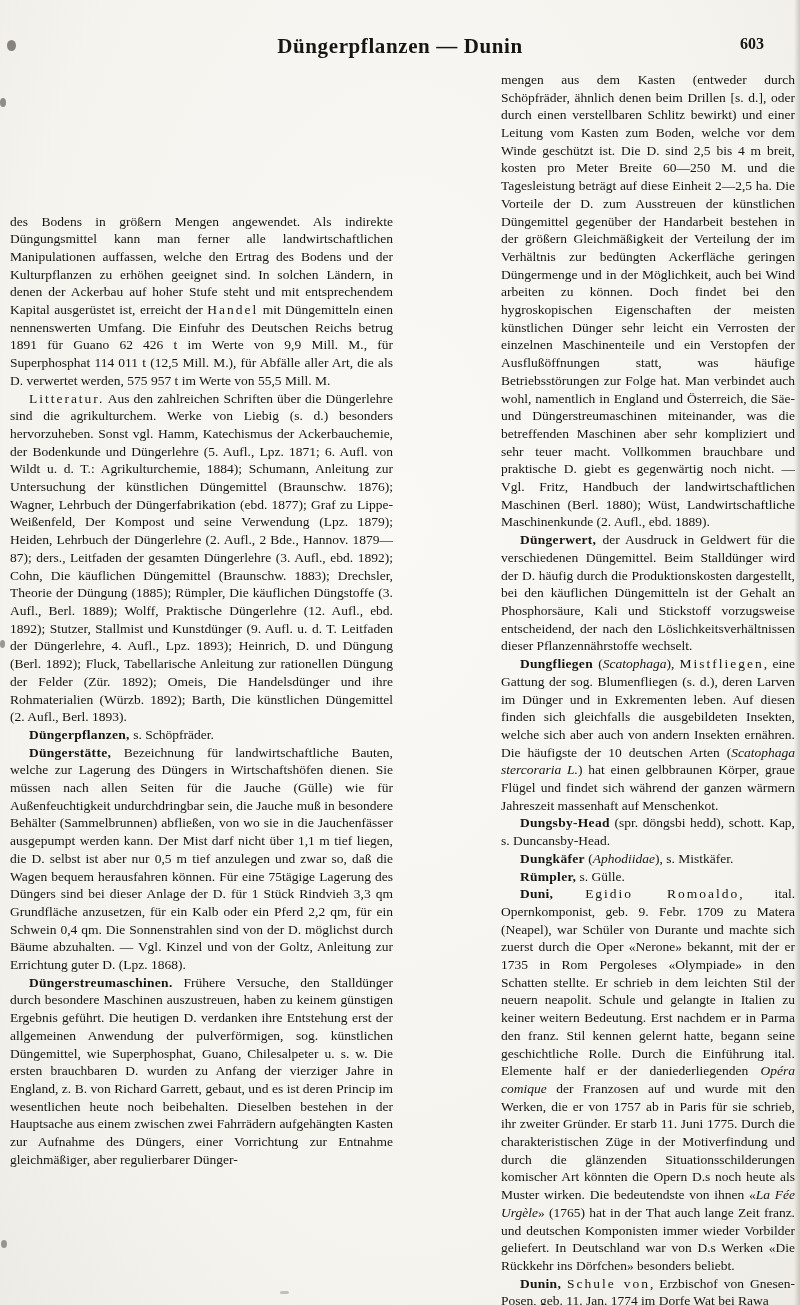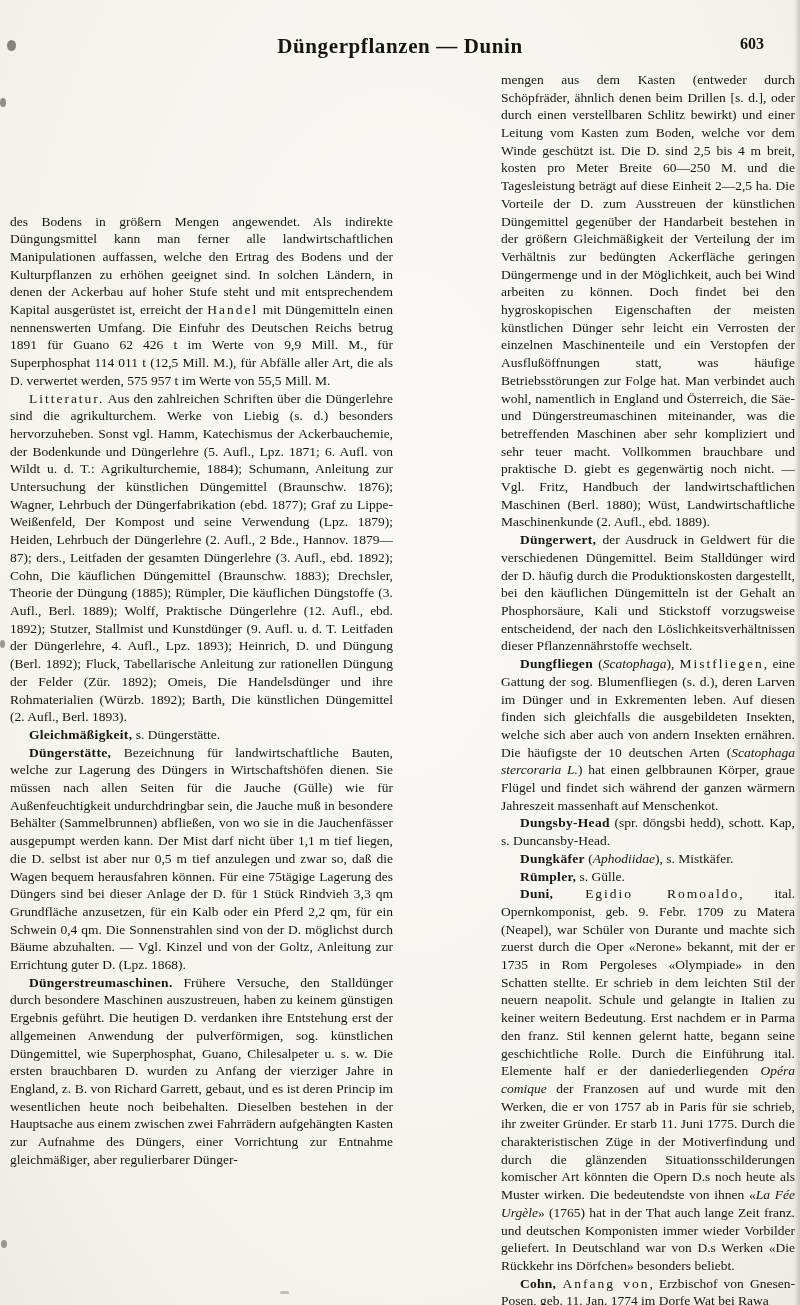--- a/index.html
+++ b/index.html
@@ -45,34 +45,34 @@
 <div class="page">
   <div class="header">
     <div class="running-title">Düngerpflanzen — Dunin</div>
     <div class="page-number">603</div>
   </div>
 
   <div class="columns">
     <div class="column">
         <p class="para noindent"><span>des Bodens in größern Mengen angewendet. Als indirekte Düngungsmittel kann man ferner alle landwirtschaftlichen Manipulationen auffassen, welche den Ertrag des Bodens und der Kulturpflanzen zu erhöhen geeignet sind. In solchen Ländern, in denen der Ackerbau auf hoher Stufe steht und mit entsprechendem Kapital ausgerüstet ist, erreicht der </span><span class="spaced">Handel</span><span> mit Düngemitteln einen nennenswerten Umfang. Die Einfuhr des Deutschen Reichs betrug 1891 für Guano 62 426 t im Werte von 9,9 Mill. M., für Superphosphat 114 011 t (12,5 Mill. M.), für Abfälle aller Art, die als D. verwertet werden, 575 957 t im Werte von 55,5 Mill. M.</span></p>
         <p class="para"><span class="spaced">Litteratur.</span><span> Aus den zahlreichen Schriften über die Düngerlehre sind die agrikulturchem. Werke von Liebig (s. d.) besonders hervorzuheben. Sonst vgl. Hamm, Katechismus der Ackerbauchemie, der Bodenkunde und Düngerlehre (5. Aufl., Lpz. 1871; 6. Aufl. von Wildt u. d. T.: Agrikulturchemie, 1884); Schumann, Anleitung zur Untersuchung der künstlichen Düngemittel (Braunschw. 1876); Wagner, Lehrbuch der Düngerfabrikation (ebd. 1877); Graf zu Lippe-Weißenfeld, Der Kompost und seine Verwendung (Lpz. 1879); Heiden, Lehrbuch der Düngerlehre (2. Aufl., 2 Bde., Hannov. 1879—87); ders., Leitfaden der gesamten Düngerlehre (3. Aufl., ebd. 1892); Cohn, Die käuflichen Düngemittel (Braunschw. 1883); Drechsler, Theorie der Düngung (1885); Rümpler, Die käuflichen Düngstoffe (3. Aufl., Berl. 1889); Wolff, Praktische Düngerlehre (12. Aufl., ebd. 1892); Stutzer, Stallmist und Kunstdünger (9. Aufl. u. d. T. Leitfaden der Düngerlehre, 4. Aufl., Lpz. 1893); Heinrich, D. und Düngung (Berl. 1892); Fluck, Tabellarische Anleitung zur rationellen Düngung der Felder (Zür. 1892); Omeis, Die Handelsdünger und ihre Rohmaterialien (Würzb. 1892); Barth, Die künstlichen Düngemittel (2. Aufl., Berl. 1893).</span></p>
-        <p class="para"><span class="lead">Gleichmäßigkeit,</span><span> s. Düngerstätte.</span></p>
+        <p class="para"><span class="lead">Düngerpflanzen,</span><span> s. Schöpfräder.</span></p>
         <p class="para"><span class="lead">Düngerstätte,</span><span> Bezeichnung für landwirtschaftliche Bauten, welche zur Lagerung des Düngers in Wirtschaftshöfen dienen. Sie müssen nach allen Seiten für die Jauche (Gülle) wie für Außenfeuchtigkeit undurchdringbar sein, die Jauche muß in besondere Behälter (Sammelbrunnen) abfließen, von wo sie in die Jauchenfässer ausgepumpt werden kann. Der Mist darf nicht über 1,1 m tief liegen, die D. selbst ist aber nur 0,5 m tief anzulegen und zwar so, daß die Wagen bequem herausfahren können. Für eine 75tägige Lagerung des Düngers sind bei dieser Anlage der D. für 1 Stück Rindvieh 3,3 qm Grundfläche anzusetzen, für ein Kalb oder ein Pferd 2,2 qm, für ein Schwein 0,4 qm. Die Sonnenstrahlen sind von der D. möglichst durch Bäume abzuhalten. — Vgl. Kinzel und von der Goltz, Anleitung zur Errichtung guter D. (Lpz. 1868).</span></p>
         <p class="para"><span class="lead">Düngerstreumaschinen.</span><span> Frühere Versuche, den Stalldünger durch besondere Maschinen auszustreuen, haben zu keinem günstigen Ergebnis geführt. Die heutigen D. verdanken ihre Entstehung erst der allgemeinen Anwendung der pulverförmigen, sog. künstlichen Düngemittel, wie Superphosphat, Guano, Chilesalpeter u. s. w. Die ersten brauchbaren D. wurden zu Anfang der vierziger Jahre in England, z. B. von Richard Garrett, gebaut, und es ist deren Princip im wesentlichen heute noch beibehalten. Dieselben bestehen in der Hauptsache aus einem zwischen zwei Fahrrädern aufgehängten Kasten zur Aufnahme des Düngers, einer Vorrichtung zur Entnahme gleichmäßiger, aber regulierbarer Dünger-</span></p>
       </div>
     <div class="divider"></div>
     <div class="column" style="flex:1 1 auto; width:auto;">
         <p class="para noindent"><span>mengen aus dem Kasten (entweder durch Schöpfräder, ähnlich denen beim Drillen [s. d.], oder durch einen verstellbaren Schlitz bewirkt) und einer Leitung vom Kasten zum Boden, welche vor dem Winde geschützt ist. Die D. sind 2,5 bis 4 m breit, kosten pro Meter Breite 60—250 M. und die Tagesleistung beträgt auf diese Einheit 2—2,5 ha. Die Vorteile der D. zum Ausstreuen der künstlichen Düngemittel gegenüber der Handarbeit bestehen in der größern Gleichmäßigkeit der Verteilung der im Verhältnis zur bedüngten Ackerfläche geringen Düngermenge und in der Möglichkeit, auch bei Wind arbeiten zu können. Doch findet bei den hygroskopischen Eigenschaften der meisten künstlichen Dünger sehr leicht ein Verrosten der einzelnen Maschinenteile und ein Verstopfen der Ausflußöffnungen statt, was häufige Betriebsstörungen zur Folge hat. Man verbindet auch wohl, namentlich in England und Österreich, die Säe- und Düngerstreumaschinen miteinander, was die betreffenden Maschinen aber sehr kompliziert und sehr teuer macht. Vollkommen brauchbare und praktische D. giebt es gegenwärtig noch nicht. — Vgl. Fritz, Handbuch der landwirtschaftlichen Maschinen (Berl. 1880); Wüst, Landwirtschaftliche Maschinenkunde (2. Aufl., ebd. 1889).</span></p>
         <p class="para"><span class="lead">Düngerwert,</span><span> der Ausdruck in Geldwert für die verschiedenen Düngemittel. Beim Stalldünger wird der D. häufig durch die Produktionskosten dargestellt, bei den käuflichen Düngemitteln ist der Gehalt an Phosphorsäure, Kali und Stickstoff vorzugsweise entscheidend, der nach den Löslichkeitsverhältnissen dieser Pflanzennährstoffe wechselt.</span></p>
         <p class="para"><span class="lead">Dungfliegen</span><span> (</span><span class="it">Scatophaga</span><span>), </span><span class="spaced">Mistfliegen</span><span>, eine Gattung der sog. Blumenfliegen (s. d.), deren Larven im Dünger und in Exkrementen leben. Auf diesen finden sich gleichfalls die ausgebildeten Insekten, welche sich aber auch von andern Insekten ernähren. Die häufigste der 10 deutschen Arten (</span><span class="it">Scatophaga stercoraria L.</span><span>) hat einen gelbbraunen Körper, graue Flügel und findet sich während der ganzen wärmern Jahreszeit massenhaft auf Menschenkot.</span></p>
         <p class="para"><span class="lead">Dungsby-Head</span><span> (spr. döngsbi hedd), schott. Kap, s. Duncansby-Head.</span></p>
         <p class="para"><span class="lead">Dungkäfer</span><span> (</span><span class="it">Aphodiidae</span><span>), s. Mistkäfer.</span></p>
         <p class="para"><span class="lead">Rümpler,</span><span> s. Gülle.</span></p>
         <p class="para"><span class="lead">Duni,</span><span> </span><span class="spaced">Egidio Romoaldo</span><span>, ital. Opernkomponist, geb. 9. Febr. 1709 zu Matera (Neapel), war Schüler von Durante und machte sich zuerst durch die Oper «Nerone» bekannt, mit der er 1735 in Rom Pergoleses «Olympiade» in den Schatten stellte. Er schrieb in dem leichten Stil der neuern neapolit. Schule und gelangte in Italien zu keiner weitern Bedeutung. Erst nachdem er in Parma den franz. Stil kennen gelernt hatte, begann seine geschichtliche Rolle. Durch die Einführung ital. Elemente half er der daniederliegenden </span><span class="it">Opéra comique</span><span> der Franzosen auf und wurde mit den Werken, die er von 1757 ab in Paris für sie schrieb, ihr zweiter Gründer. Er starb 11. Juni 1775. Durch die charakteristischen Züge in der Motiverfindung und durch die glänzenden Situationsschilderungen komischer Art könnten die Opern D.s noch heute als Muster wirken. Die bedeutendste von ihnen «</span><span class="it">La Fée Urgèle</span><span>» (1765) hat in der That auch lange Zeit franz. und deutschen Komponisten immer wieder Vorbilder geliefert. In Deutschland war von D.s Werken «Die Rückkehr ins Dörfchen» besonders beliebt.</span></p>
-        <p class="para"><span class="lead">Cohn,</span><span> </span><span class="spaced">Anfang von</span><span>, Erzbischof von Gnesen-Posen, geb. 11. Jan. 1774 im Dorfe Wat bei Rawa</span></p>
+        <p class="para"><span class="lead">Dunin,</span><span> </span><span class="spaced">Schule von</span><span>, Erzbischof von Gnesen-Posen, geb. 11. Jan. 1774 im Dorfe Wat bei Rawa</span></p>
       </div>
   </div>
 
   <div class="speck" style="left:7px; top:40px; width:9px; height:11px; opacity:.55;"></div>
   <div class="speck" style="left:0px; top:98px; width:6px; height:9px; opacity:.5;"></div>
   <div class="speck" style="left:0px; top:640px; width:5px; height:8px; opacity:.45;"></div>
   <div class="speck" style="left:1px; top:1240px; width:6px; height:8px; opacity:.45;"></div>
   <div class="speck" style="left:280px; top:1291px; width:9px; height:3px; opacity:.25; border-radius:2px;"></div>
   <div class="edge-shade"></div>
 </div>

